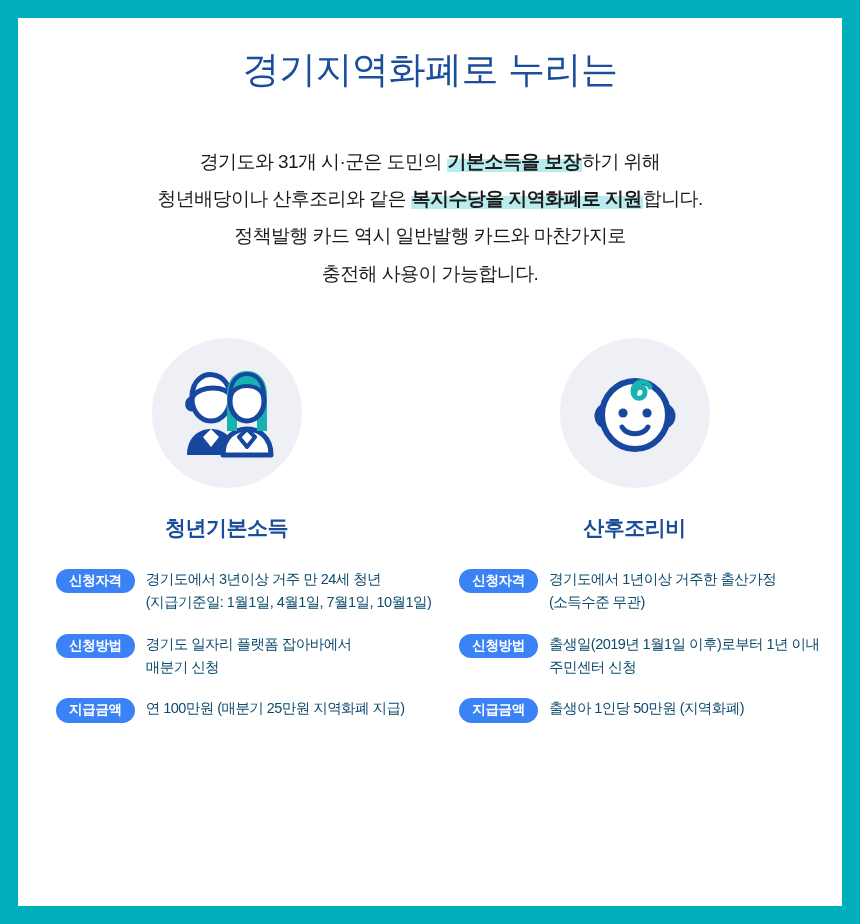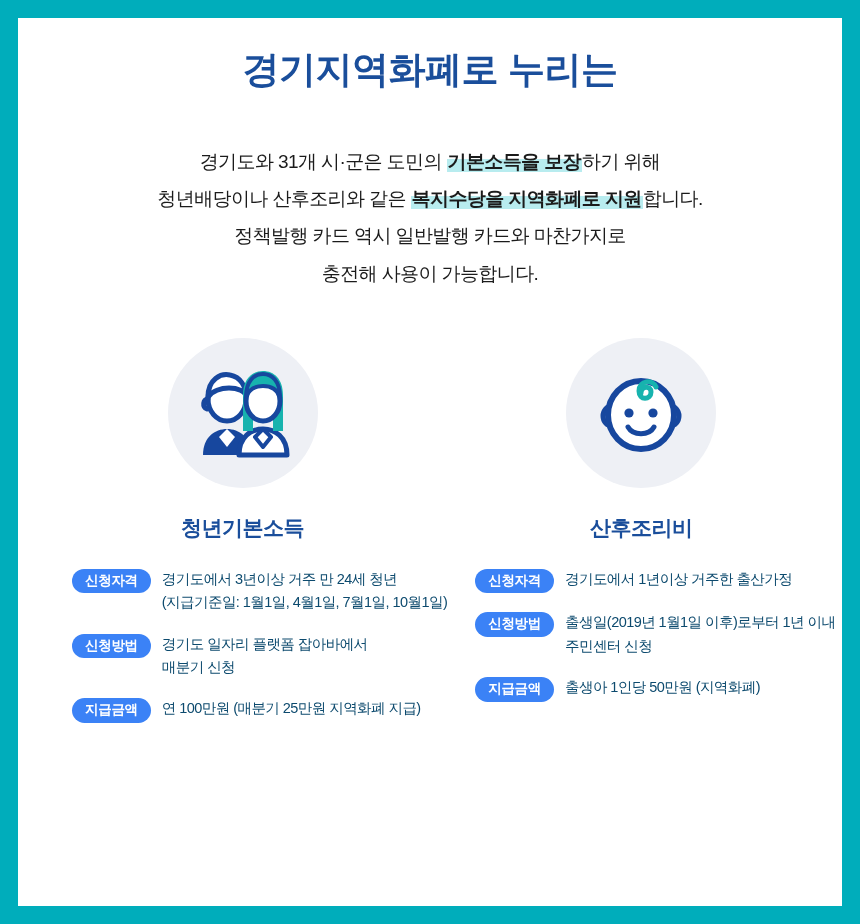--- a/index.html
+++ b/index.html
@@ -43,21 +43,21 @@
   }
 
   .title-block {
     text-align: center;
     margin-top: 22px;
     color: #1a4e9b;
     line-height: 1.28;
   }
   .title-line-1 {
     font-size: 37px;
-    font-weight: bold;
+    font-weight: normal;
     letter-spacing: -0.5px;
     margin-top: 28px;
   }
   .title-line-2 {
     font-size: 37px;
     font-weight: bold;
     letter-spacing: -0.5px;
     margin-top: 4px;
   }
 
@@ -74,21 +74,21 @@
     background: linear-gradient(to top, #b8ecef 62%, rgba(184,236,239,0) 62%);
     font-weight: bold;
     padding: 0 1px;
   }
   .intro-line { display: block; }
 
   
   .columns {
     display: flex;
     margin-top: 46px;
-    padding: 0 20px;
+    padding: 0 4px;
   }
   .col {
     flex: 1 1 50%;
     display: flex;
     flex-direction: column;
     align-items: center;
   }
 
   .icon-circle {
     width: 150px;
@@ -241,20 +241,21 @@
           </span>
         </div>
 
         <div class="col-label">산후조리비</div>
 
         <div class="details">
           <div class="detail-row">
             <span class="pill">신청자격</span>
             <span class="detail-text">
               <span class="sub-line">경기도에서 1년이상 거주한 출산가정</span>
+              <span class="sub-line">(소득수준 무관)</span>
             </span>
           </div>
           <div class="detail-row">
             <span class="pill">신청방법</span>
             <span class="detail-text">
               <span class="sub-line">출생일(2019년 1월1일 이후)로부터 1년 이내</span>
               <span class="sub-line">주민센터 신청</span>
             </span>
           </div>
           <div class="detail-row">

